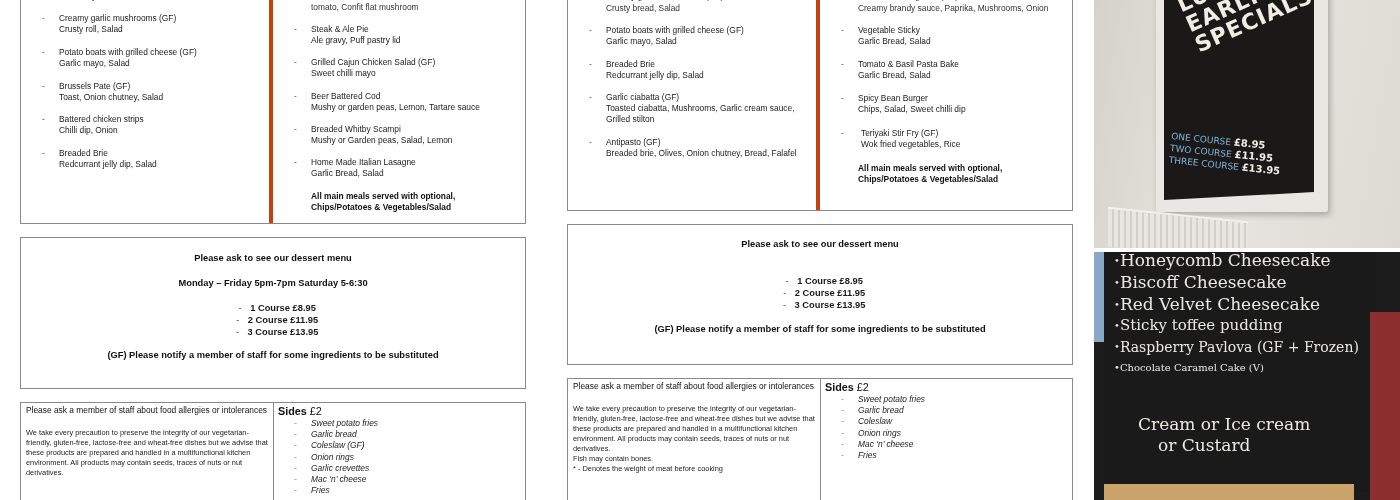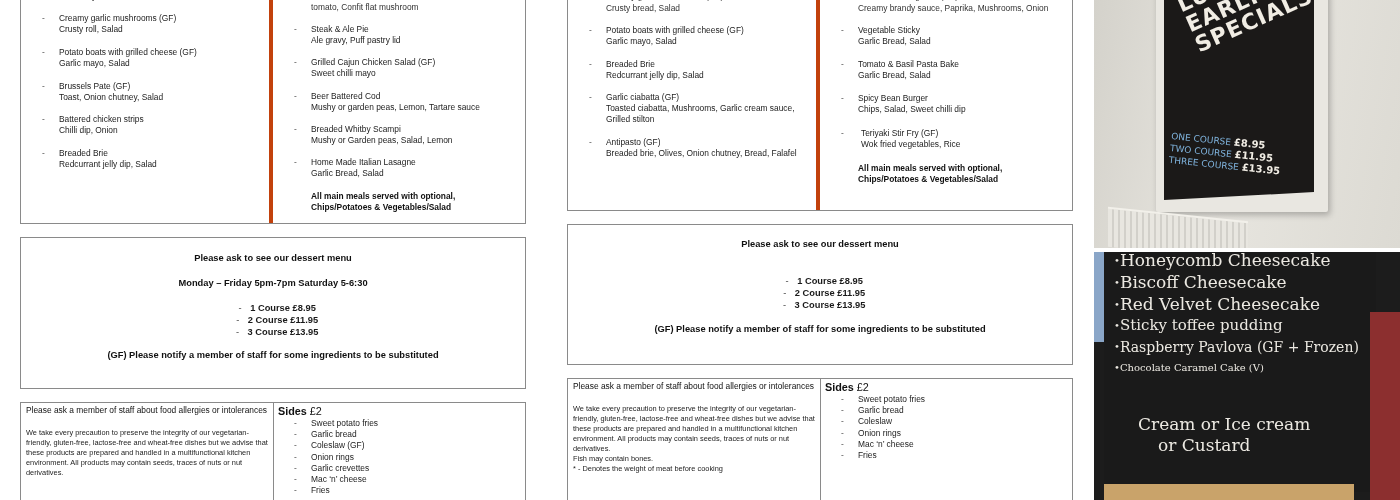--- a/index.html
+++ b/index.html
@@ -41,21 +41,21 @@
   .bottom-table { left: 0; width: 506px; display: flex; }
   .page-left .bottom-table { top: 402px; height: 110px; }
   .page-right .bottom-table { top: 378px; height: 130px; }
   .allergy-col { width: 253px; border-right: 1px solid #8a8a8a; padding: 2px 4px 0 5px; }
   .allergy-title { font-size: 8.4px; font-weight: normal; line-height: 11px; color: #111; }
   .allergy-body { margin-top: 12px; font-size: 7.4px; line-height: 10px; color: #222; }
   .allergy-extra { font-size: 7.4px; line-height: 10px; color: #222; }
   .sides-col { flex: 1; padding: 2px 4px 0 4px; }
   .sides-title { font-size: 10.8px; color: #111; }
   .sides-title b { font-weight: bold; }
-  .sides-list { list-style: none; margin-top: 1px; }
+  .sides-list { list-style: none; margin-top: 1px; font-style: italic; }
   .sides-list li { position: relative; padding-left: 33px; font-size: 8.4px; line-height: 11.2px; color: #222; }
   .sides-list li::before { content: "-"; position: absolute; left: 16px; color: #555; }
 
   
   .photo { position: absolute; overflow: hidden; }
   .photo-top { left: 1094px; top: 0; width: 306px; height: 248px; background: linear-gradient(100deg, #d4d2cb 0%, #e7e5df 45%, #dcdad3 100%); }
   .photo-bottom { left: 1094px; top: 252px; width: 306px; height: 248px; background: #1c1c1c; }
 
   .frame { position: absolute; left: 62px; top: -10px; width: 172px; height: 222px; background: #e9e7e1; border-radius: 2px; box-shadow: 2px 3px 6px rgba(0,0,0,0.25); }
   .chalk-panel { position: absolute; left: 70px; top: -6px; width: 150px; height: 202px; background: #1b1918; transform: skewY(-3deg); }

